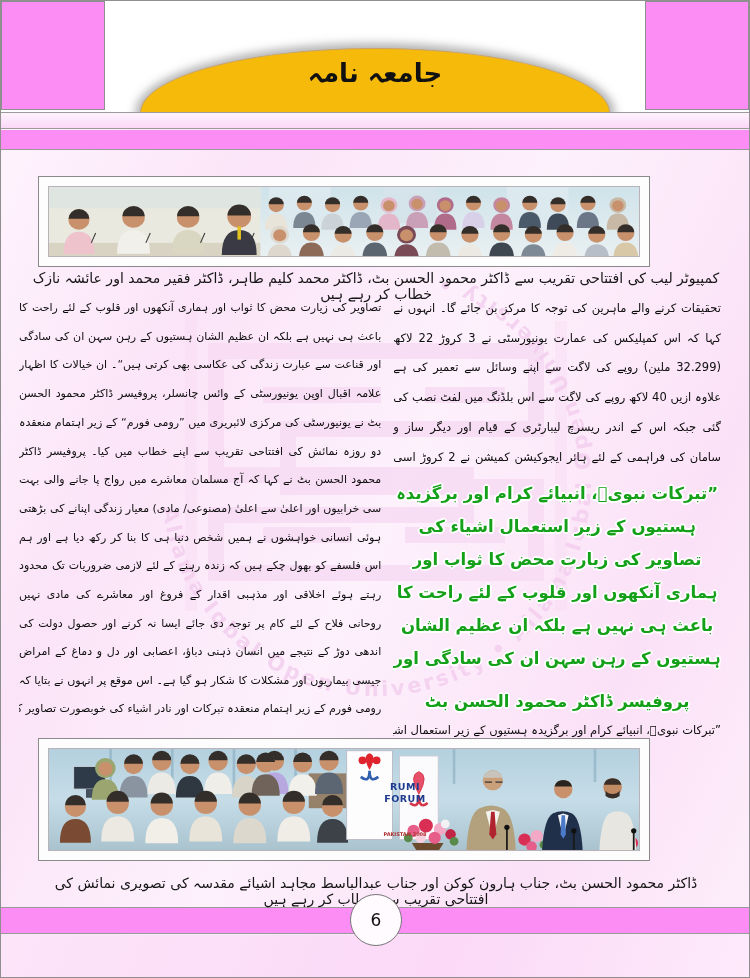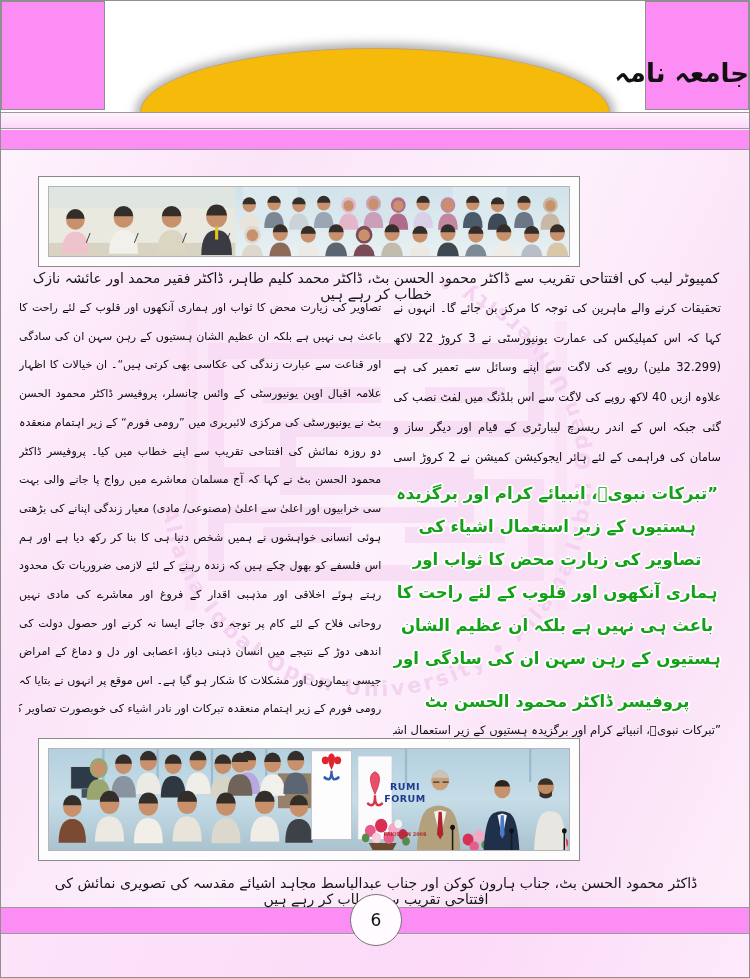--- a/index.html
+++ b/index.html
@@ -8,32 +8,32 @@
         border:1px solid #8f8f8f;box-sizing:border-box;
         font-family:"DejaVu Sans",sans-serif;}
   
   .masthead{position:absolute;top:0;left:0;width:100%;height:111px;background:#fff;
             border-bottom:1px solid #9a9a9a;overflow:hidden;}
   .corner{position:absolute;top:0;width:104px;height:109px;background:#fc8df5;border:1px solid #8f8f8f;box-sizing:border-box;}
   .corner.cl{left:0;} .corner.cr{right:0;}
   .dome{position:absolute;left:50%;top:47px;transform:translateX(-50%);width:468px;height:128px;
         background:#f6ba0b;border-radius:50%;border:1px solid #c8a26a;
         box-shadow:0 0 9px 5px rgba(110,110,110,.5);}
-  .dome-title{position:absolute;top:57px;left:0;width:100%;text-align:right;
+  .dome-title{position:absolute;top:57px;left:0;width:100%;text-align:center;
         font-size:26px;font-weight:bold;color:#111;direction:rtl;z-index:3;}
   
   .stripe{position:absolute;left:0;width:100%;box-sizing:border-box;}
   .s-light-top{top:112px;height:16px;background:linear-gradient(#fef2fd,#fbd8f8);border-bottom:1px solid #9a9a9a;}
   .s-mag-top{top:129px;height:20px;background:#fc8df5;border-bottom:1px solid #9a9a9a;}
   .s-mag-bottom{top:906px;height:27px;background:#fc8df5;border-top:1px solid #9a9a9a;border-bottom:1px solid #9a9a9a;}
   .s-light-bottom{top:934px;height:44px;background:linear-gradient(110deg,#fce4f9,#fbd9f7 60%,#fdeafb);}
   
   .watermark{position:absolute;top:150px;left:0;width:750px;height:720px;z-index:0;pointer-events:none;}
   
-  .photo-frame{position:absolute;left:37px;width:542px;background:#fdfdfd;border:1px solid #8a8a8a;
+  .photo-frame{position:absolute;left:37px;width:612px;background:#fdfdfd;border:1px solid #8a8a8a;
                padding:9px;box-sizing:border-box;z-index:2;}
   .pf-top{top:175px;height:91px;}
   .pf-bottom{top:737px;height:123px;}
   .photo-frame svg{display:block;width:100%;height:100%;border:1px solid #b9b3b9;box-sizing:border-box;}
   .banner-text{position:absolute;left:341px;top:42px;width:50px;text-align:center;z-index:3;
                color:#1d3a8f;font-weight:bold;font-size:9.5px;line-height:12px;letter-spacing:.5px;}
   .banner-sub{position:absolute;left:341px;top:92px;width:50px;text-align:center;z-index:3;
               color:#b03030;font-weight:bold;font-size:5px;line-height:6px;}
   
   .caption{position:absolute;left:30px;width:690px;text-align:center;direction:rtl;

